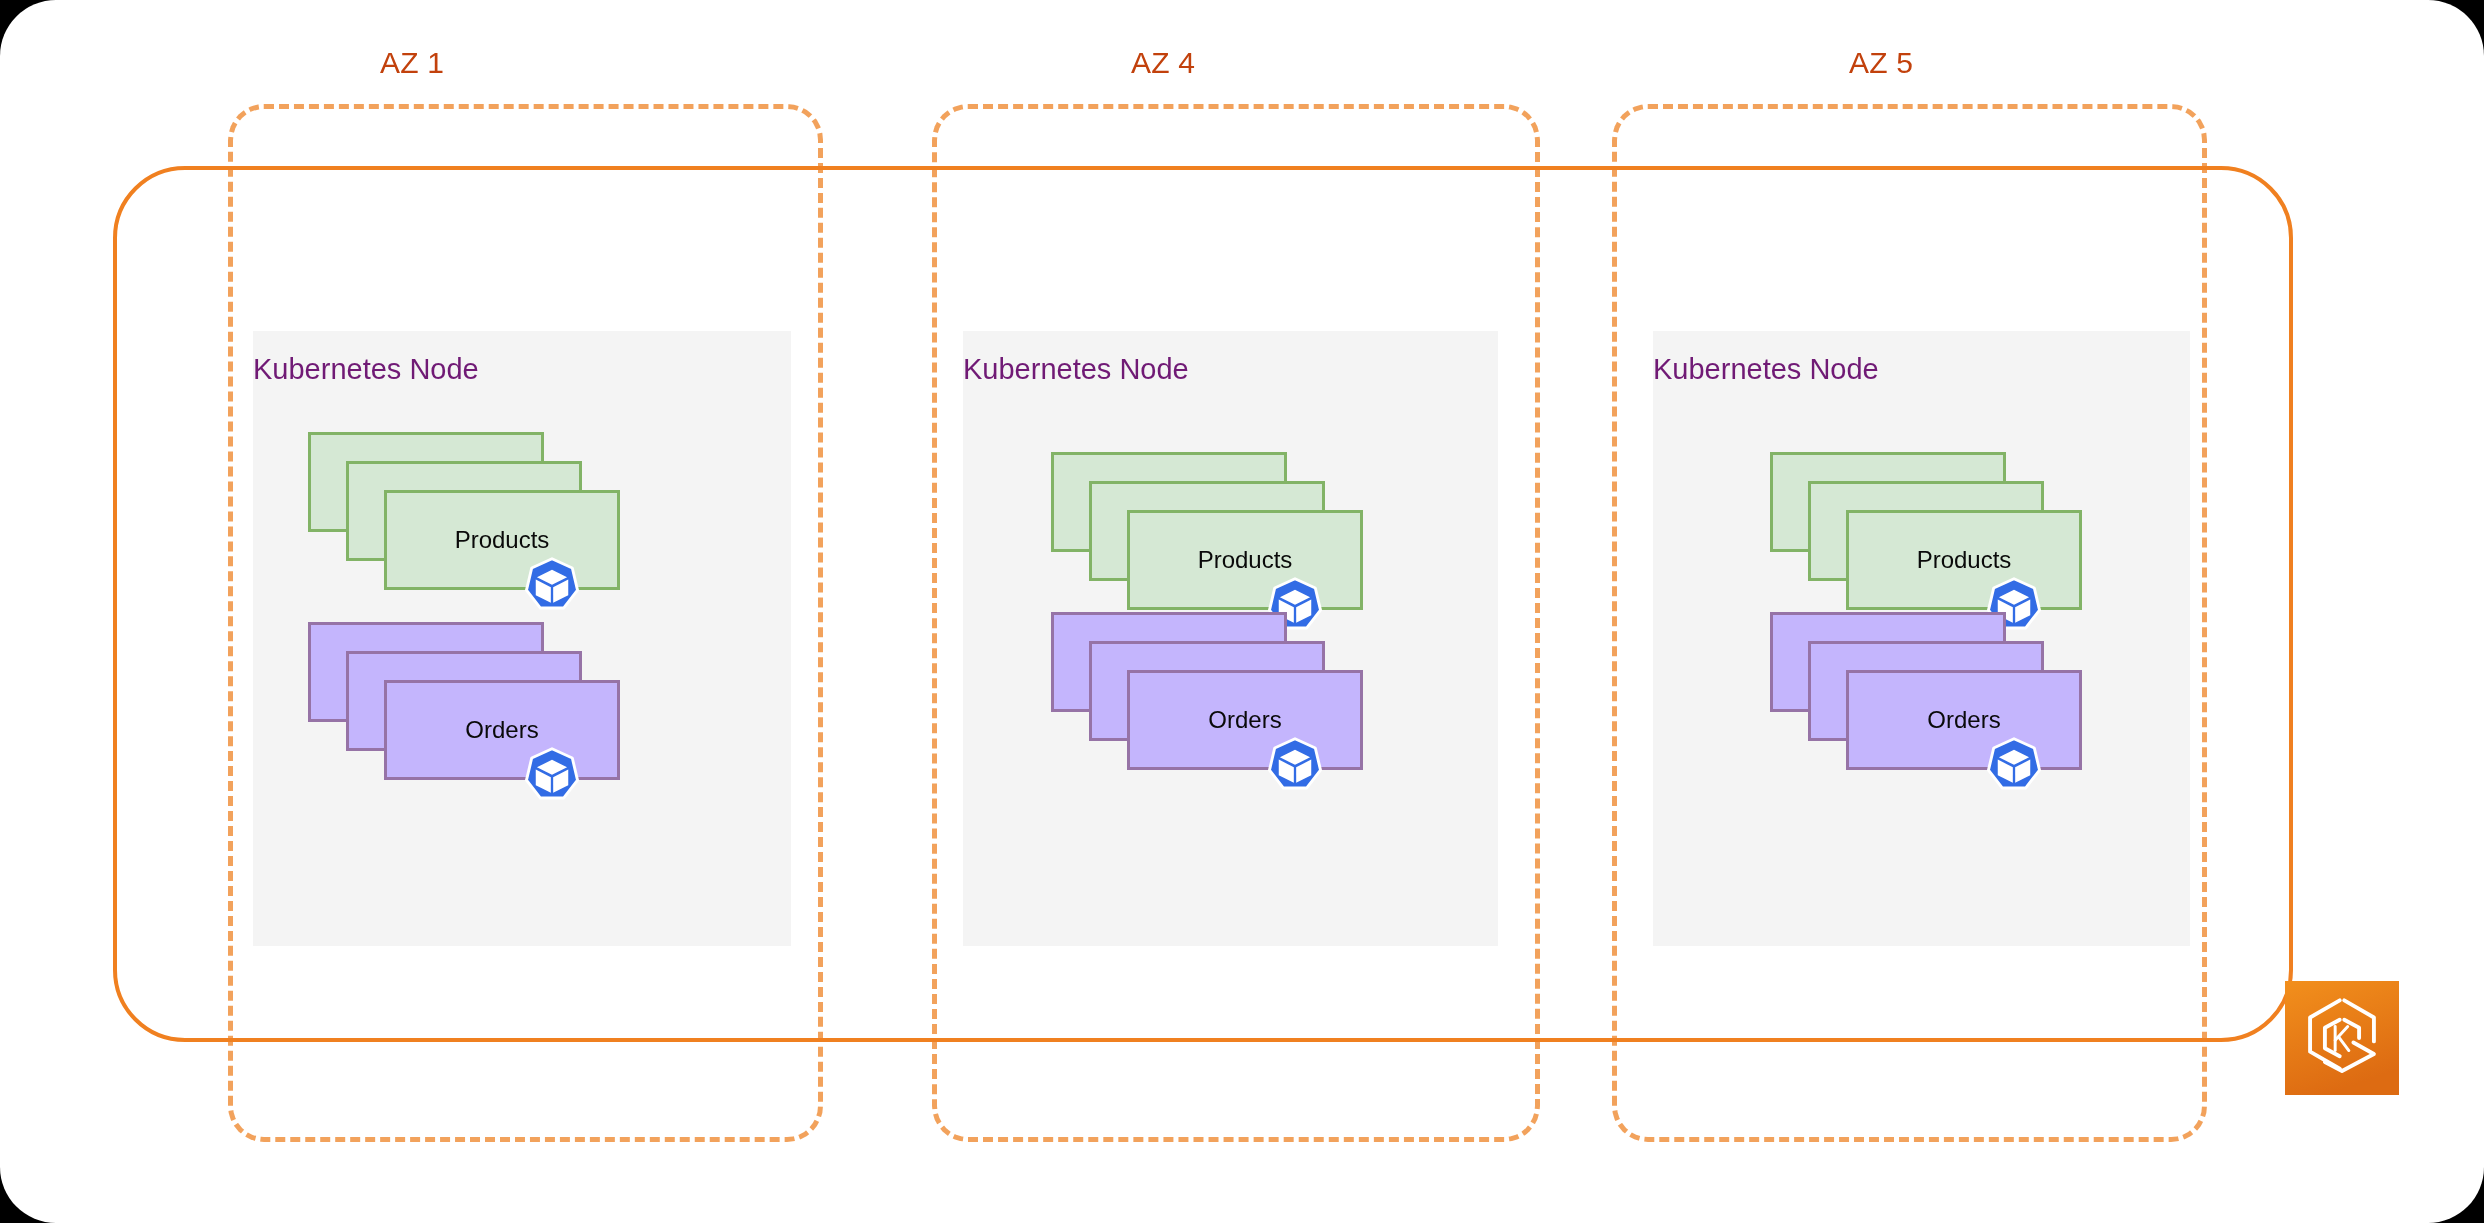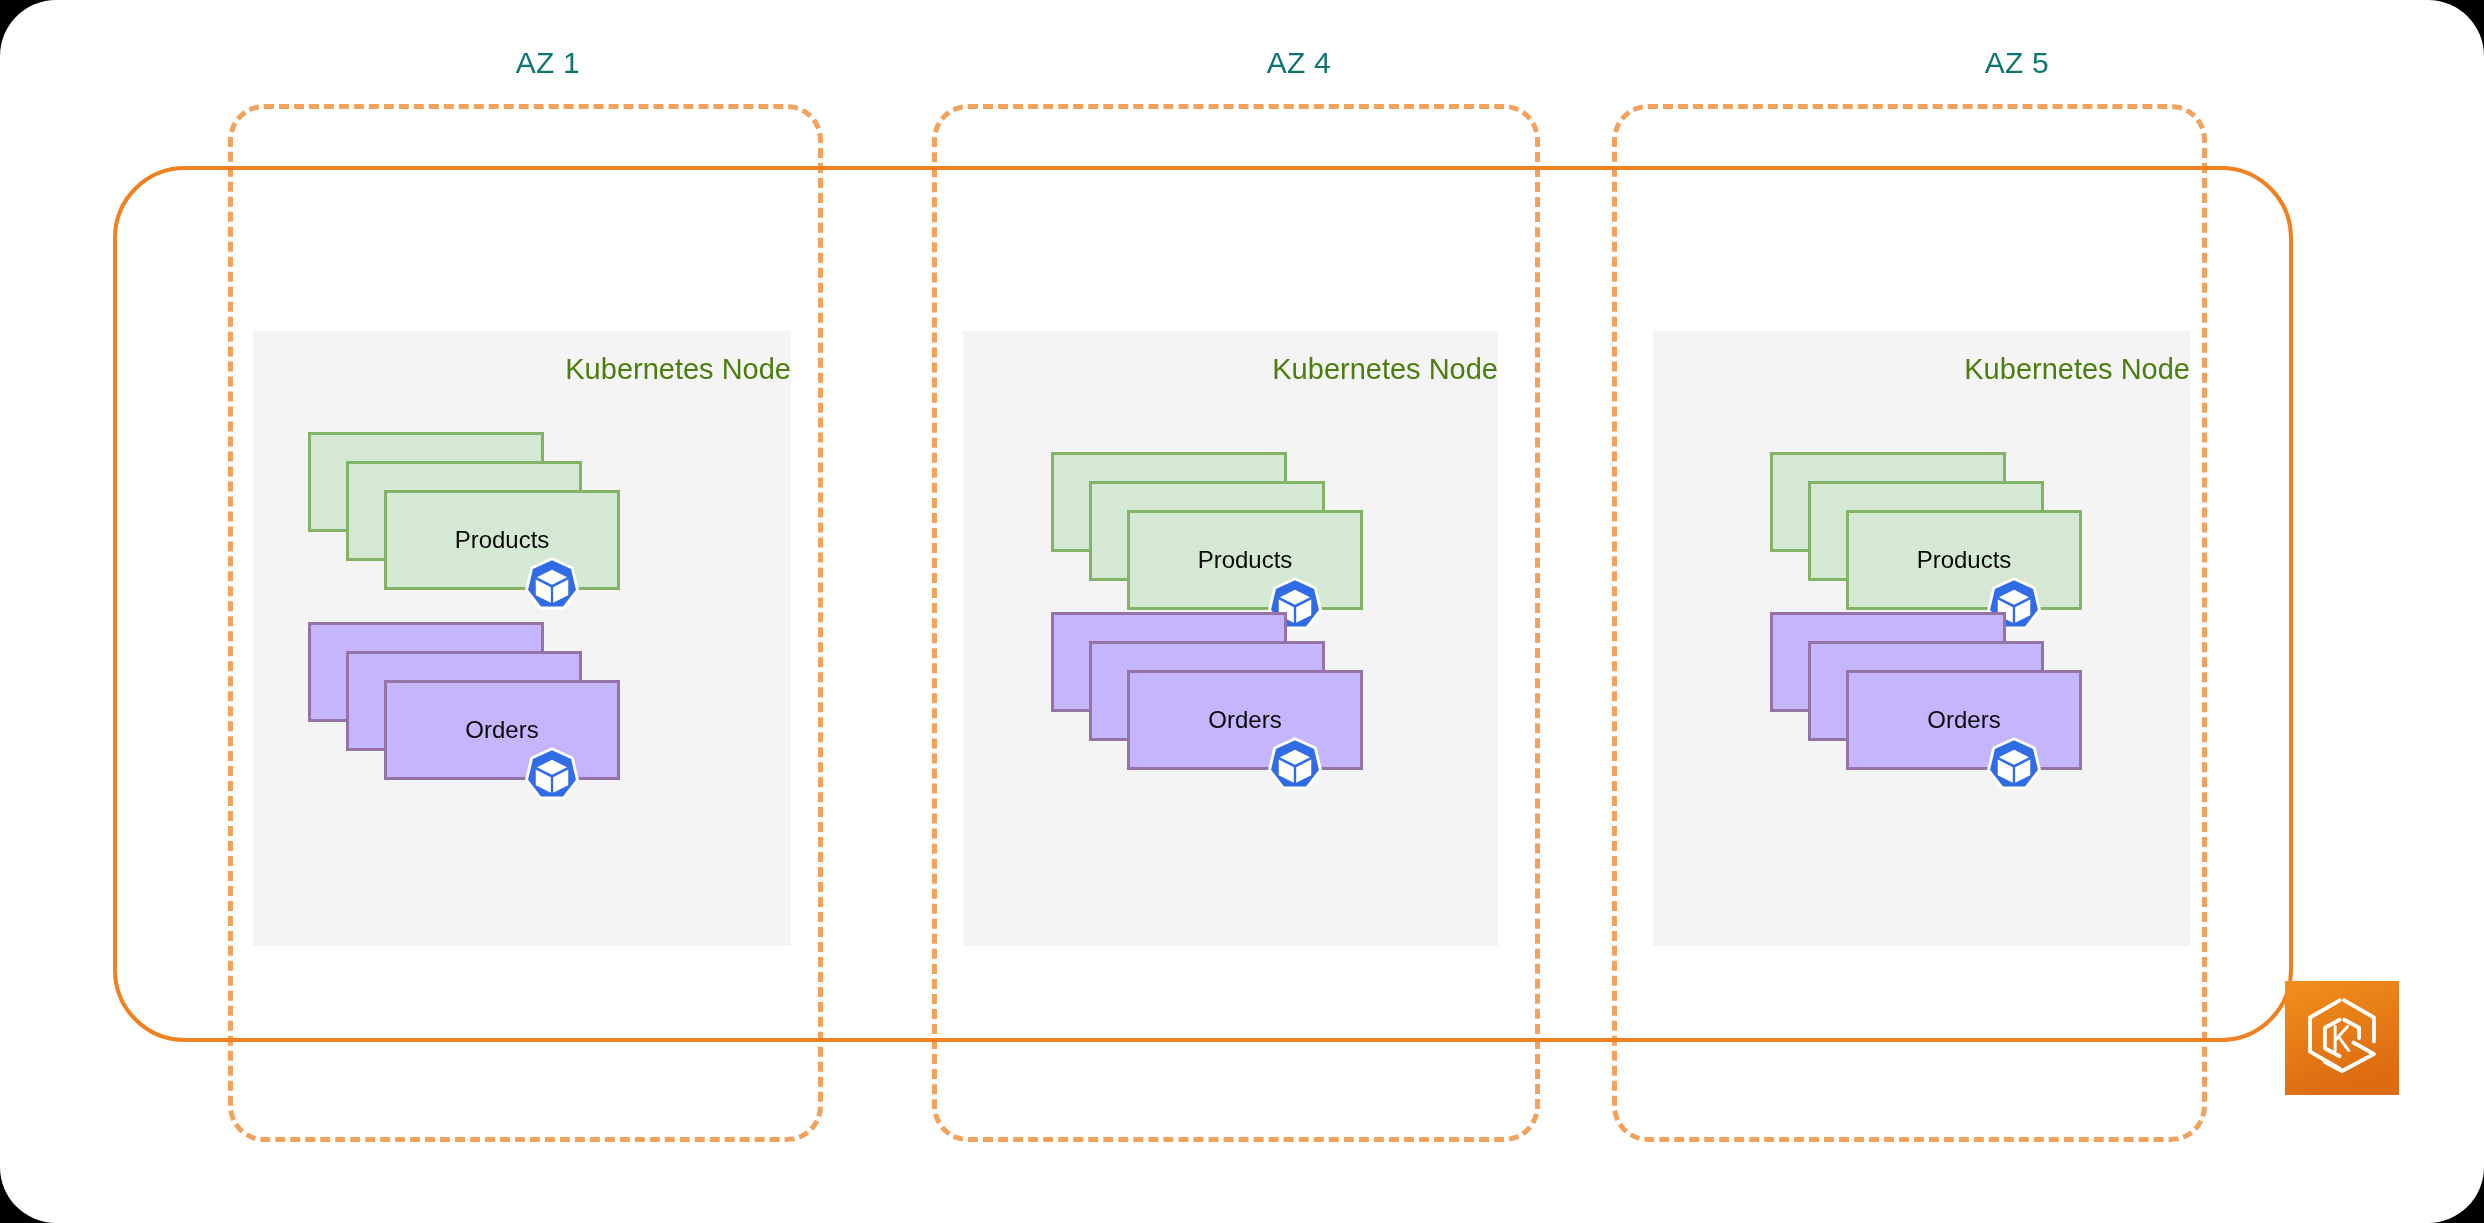--- a/index.html
+++ b/index.html
@@ -37,22 +37,22 @@
   .az-box {
     position: absolute;
     border: 5px dashed #f2a25c;
     border-radius: 36px;
     box-sizing: border-box;
     background: transparent;
   }
   .az-label {
     position: absolute;
     font-size: 30px;
-    color: #0f766e;
-    text-align: right;
+    color: #c2410c;
+    text-align: left;
     white-space: nowrap;
     letter-spacing: 0.2px;
   }
 
   
   #cluster-boundary {
     position: absolute;
     left: 113px;
     top: 166px;
     width: 2180px;
@@ -76,23 +76,23 @@
   .k8s-node {
     position: absolute;
     background: #f4f4f4;
     box-sizing: border-box;
   }
   .node-title {
     position: absolute;
     top: 22px;
     left: 0;
     width: 100%;
-    text-align: right;
+    text-align: left;
     font-size: 29px;
-    color: #4d7c0f;
+    color: #701a75;
     white-space: nowrap;
   }
 
   
   .pod-stack {
     position: absolute;
     width: 276px;
     height: 158px;
   }
   .pod-card {

